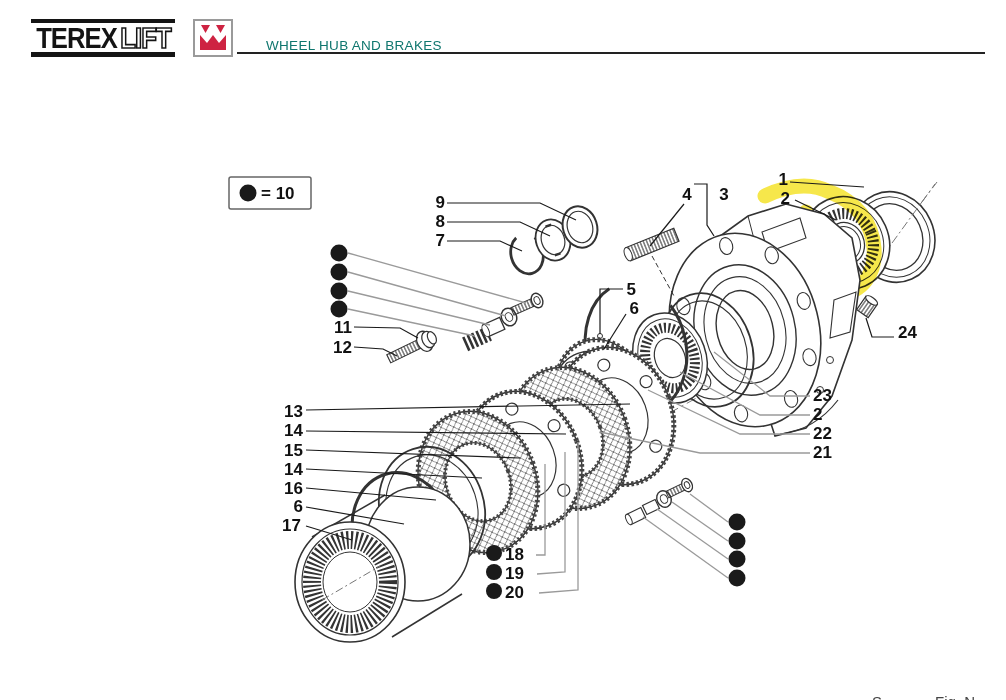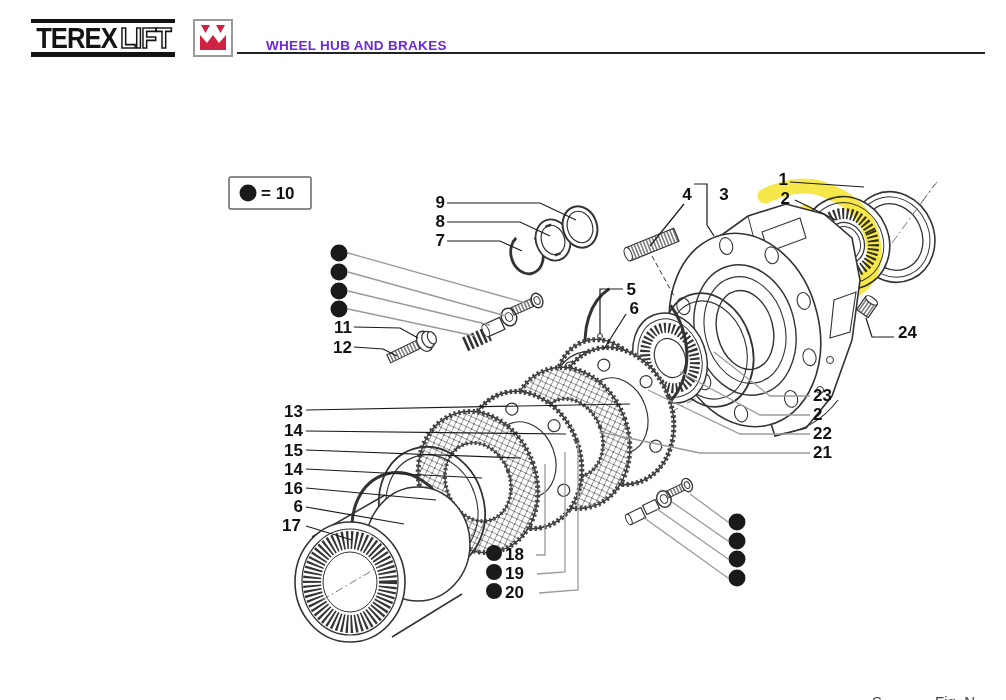--- a/index.html
+++ b/index.html
@@ -9,22 +9,22 @@
   .logo{position:absolute;left:31px;top:19px;display:flex;align-items:stretch;gap:18px;}
   .logo-text{border-top:4px solid #141414;border-bottom:5px solid #141414;
              padding:1px 3px 0 3px;display:flex;align-items:center;background:#fff;}
   .brand-main{font-weight:bold;font-size:27px;line-height:28px;color:#141414;
               letter-spacing:-1px;transform:scale(.95,1.08);display:inline-block;}
   .brand-sub{font-weight:bold;font-size:27px;line-height:28px;color:#fff;
              -webkit-text-stroke:1.6px #141414;letter-spacing:-1px;
              transform:scale(.95,1.08);display:inline-block;}
   .logo-mark{width:36px;border:2px solid #9a9a9a;background:#fff;display:flex;
              align-items:center;justify-content:center;}
-  .page-title{position:absolute;left:266px;top:38px;font-weight:bold;font-size:13.5px;
-              letter-spacing:.3px;color:#6d28d9;}
+  .page-title{position:absolute;left:266px;top:38px;font-weight:normal;font-size:13.5px;
+              letter-spacing:.3px;color:#0f766e;}
   .header-rule{position:absolute;left:237px;top:52px;width:748px;border-top:2px solid #222;}
   svg text{font-family:"Liberation Sans", sans-serif;}
   .co{font-weight:bold;font-size:17px;fill:#111;}
   .foot{font-size:15px;fill:#444;}
 </style>
 </head>
 <body>
 
 <div class="page">
 

